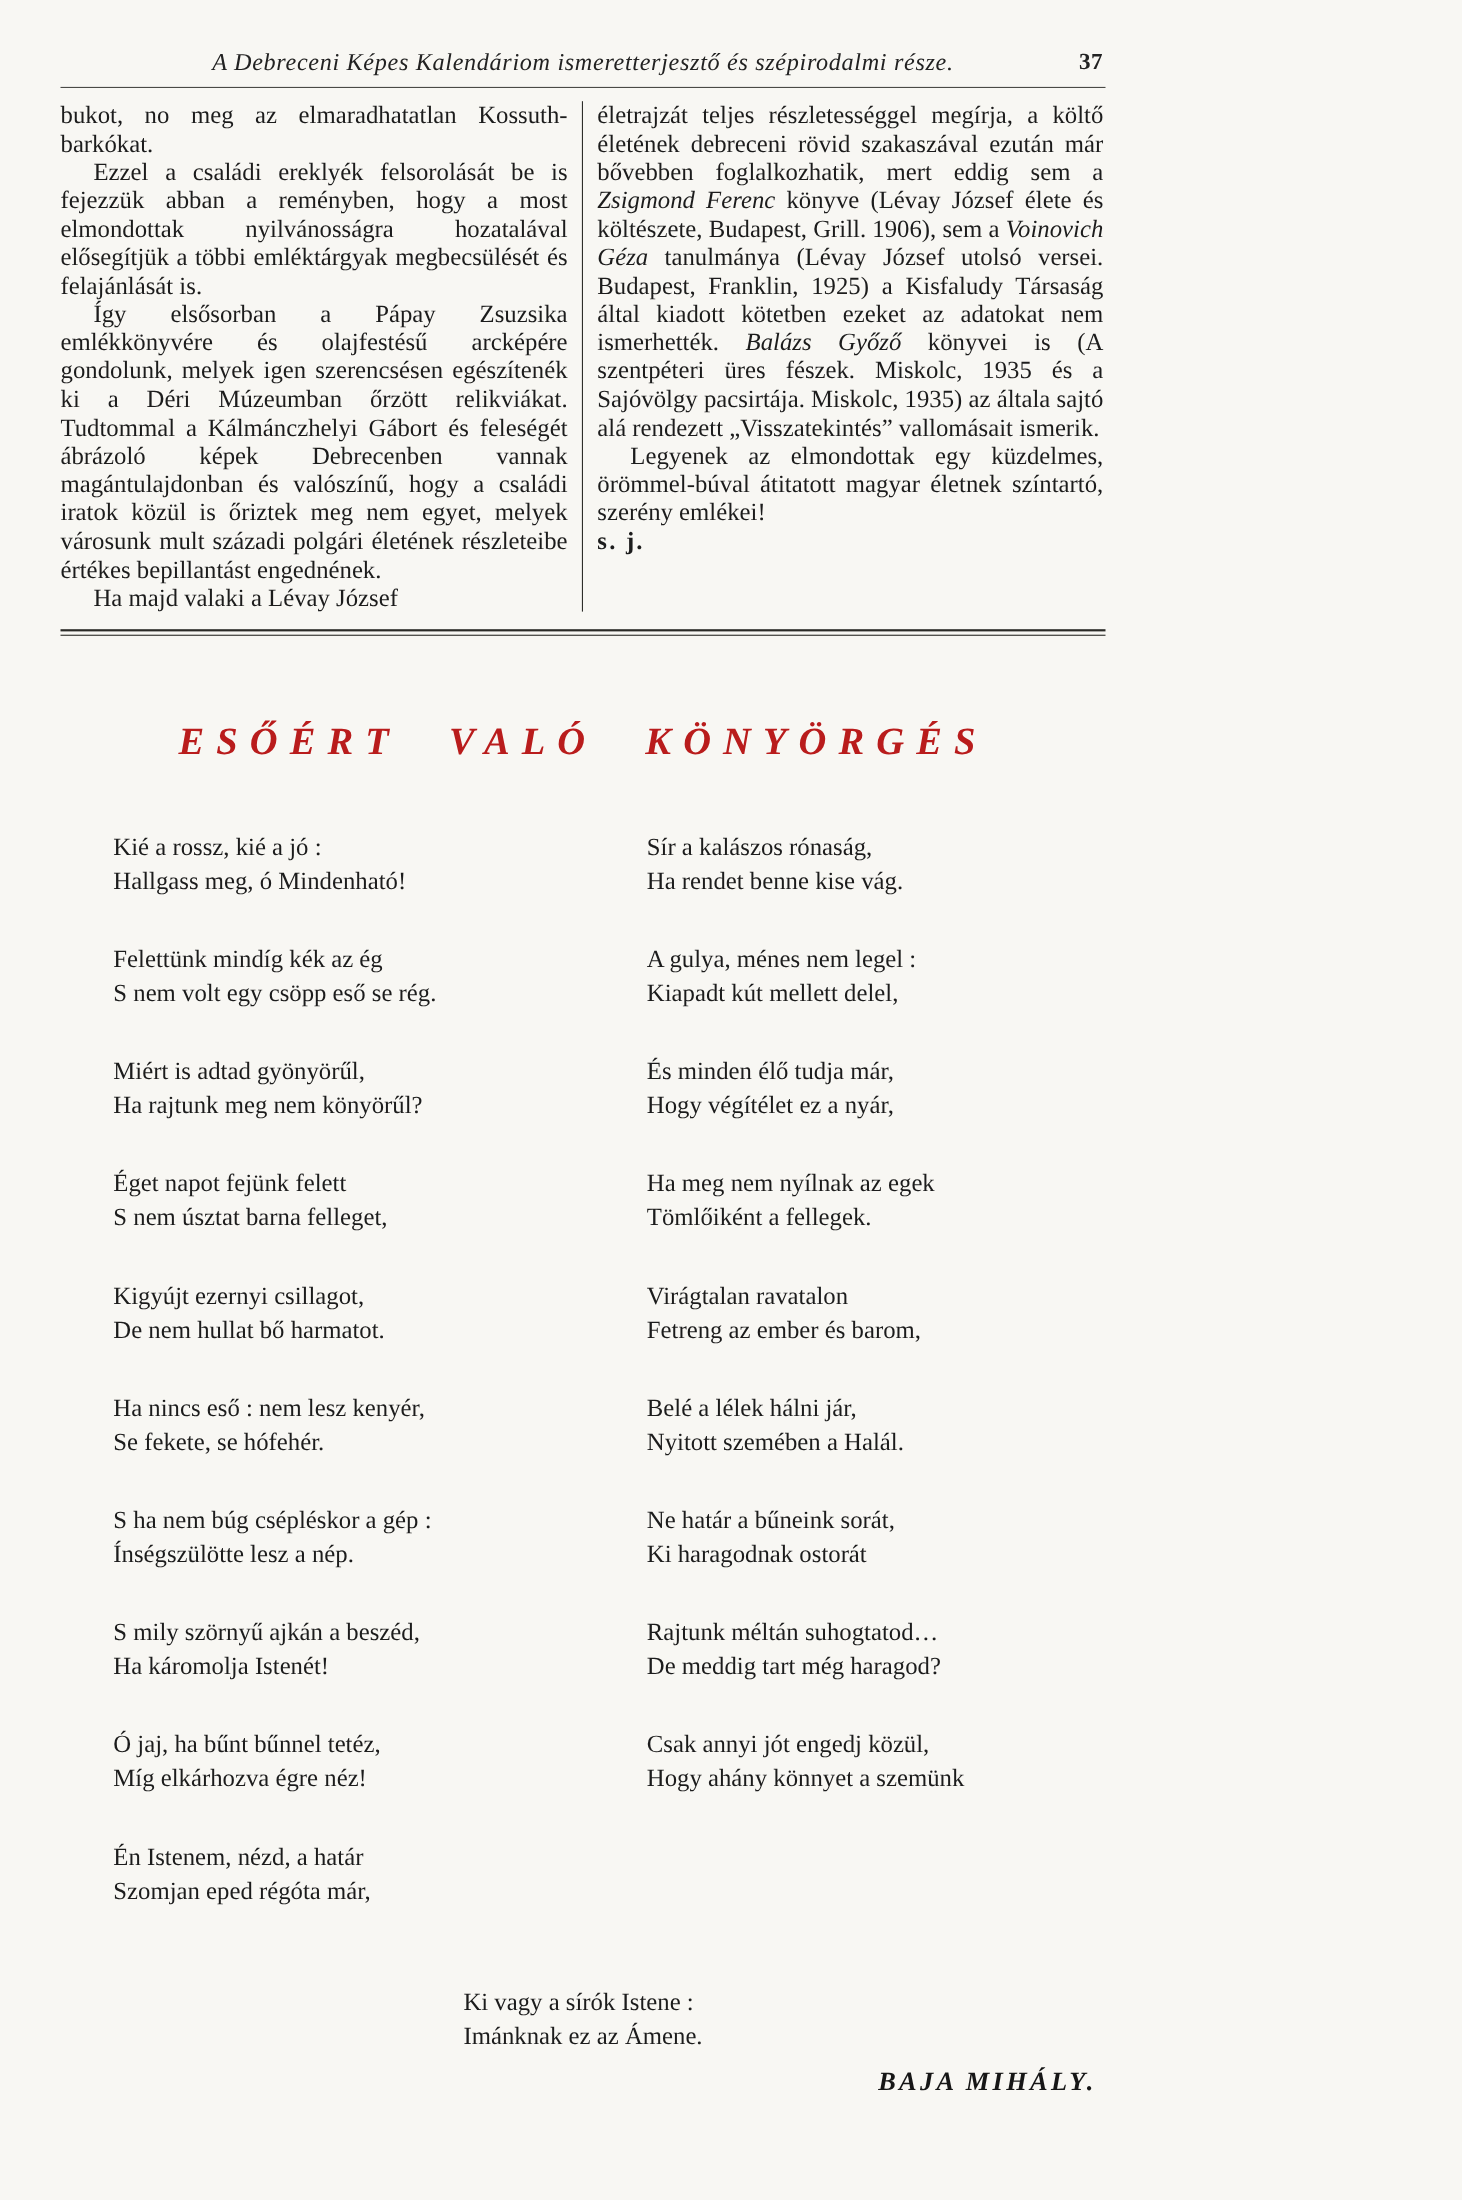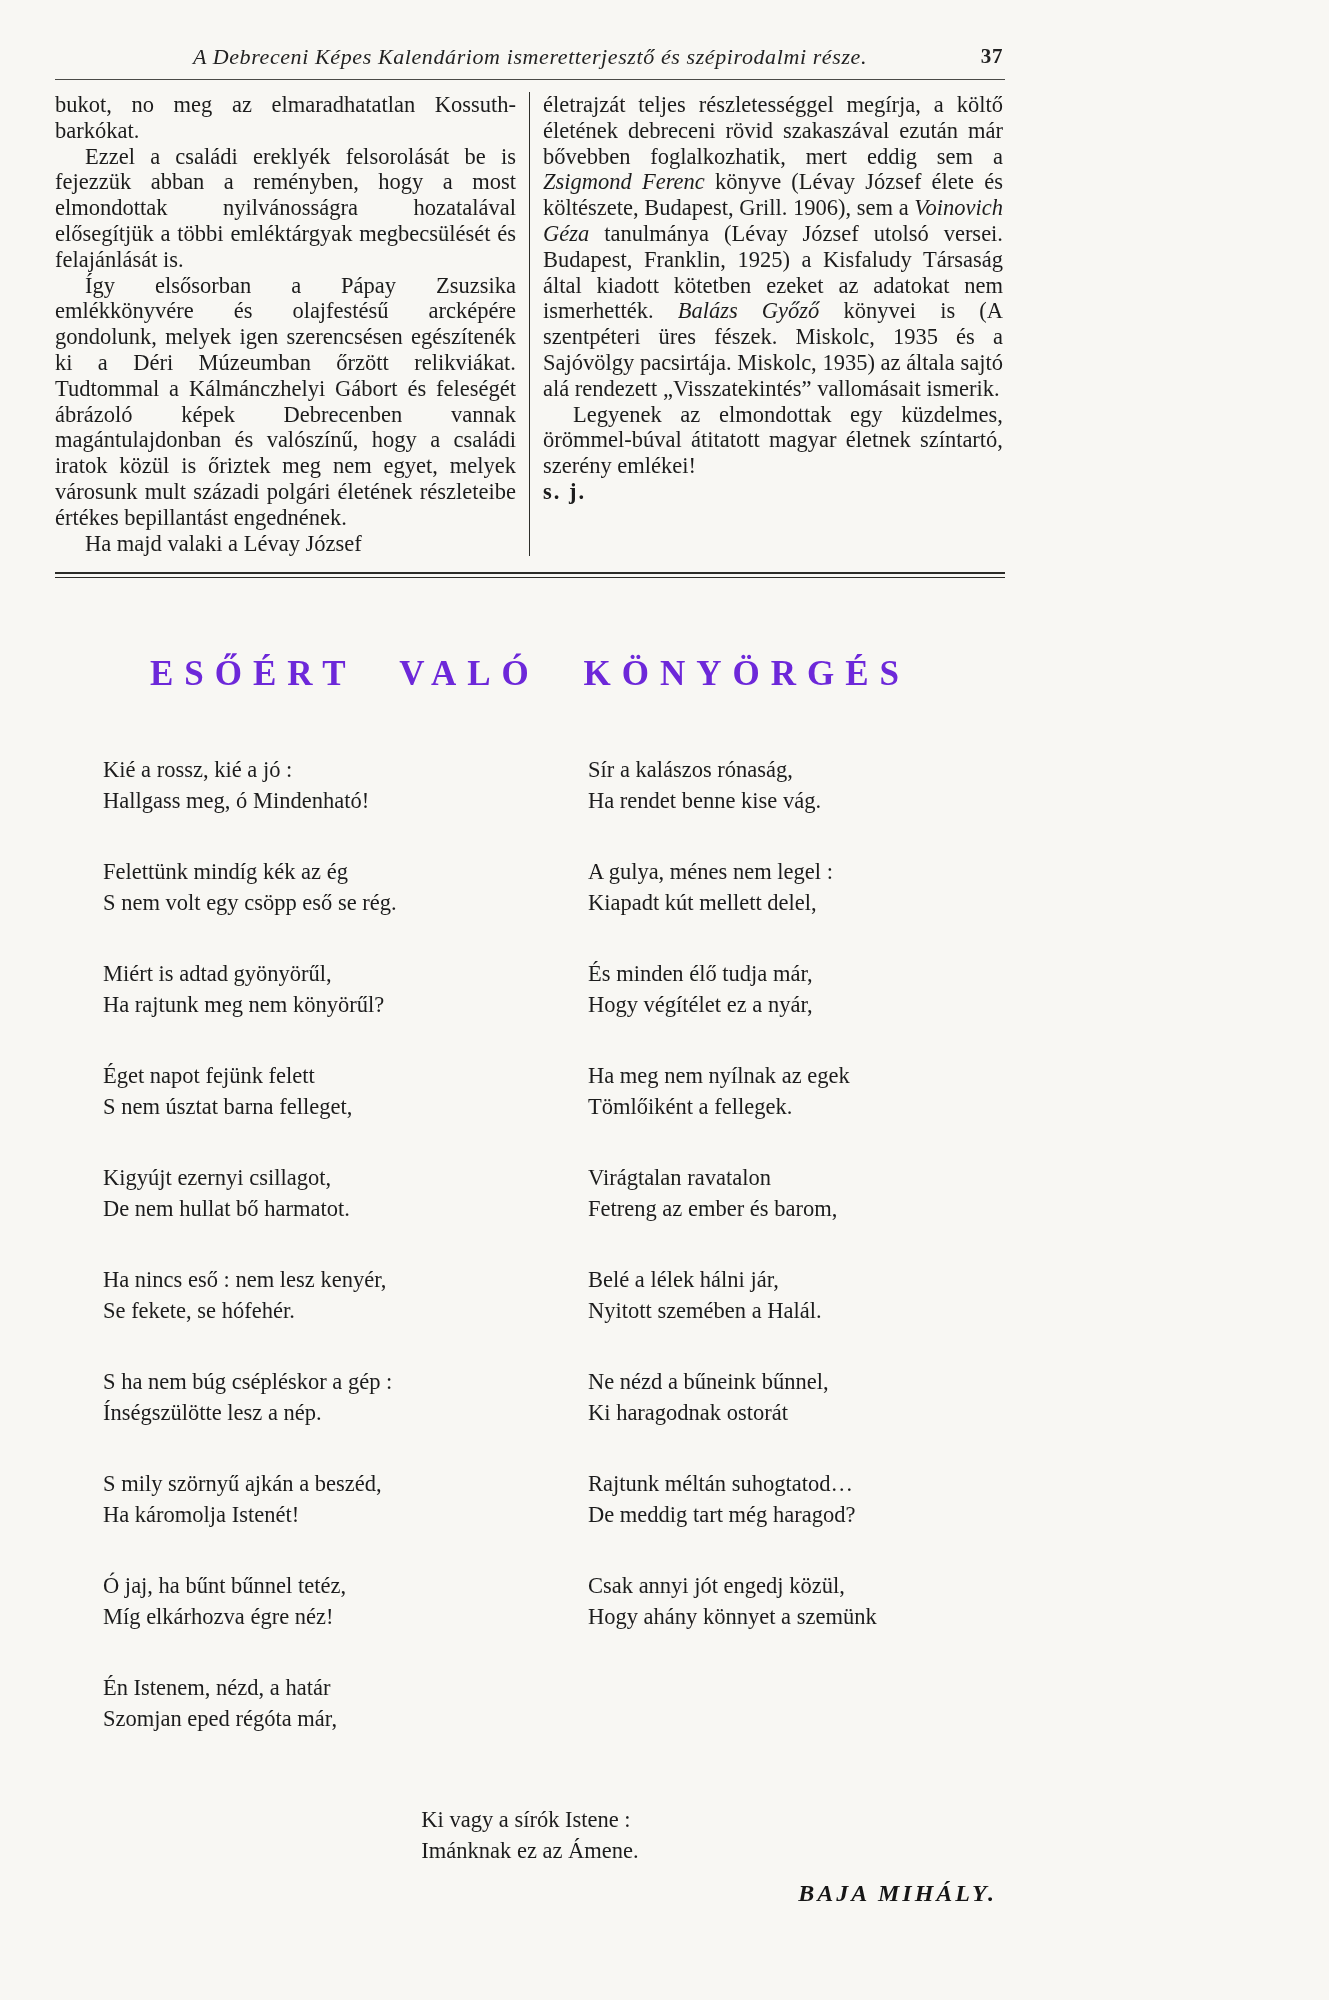--- a/index.html
+++ b/index.html
@@ -68,24 +68,25 @@
     border-top:2px solid #2b2b27;
     border-bottom:1.2px solid #2b2b27;
   }
 
   
   .poem-title {
     margin-top:76px;
     text-align:center;
     font-size:35px;
     font-weight:bold;
+    font-style:italic;
     letter-spacing:11px;
     word-spacing:24px;
     white-space:nowrap;
-    color:#6d28d9;
+    color:#b91c1c;
   }
   .poem-cols {
     margin-top:60px;
     padding-left:48px;
     display:grid;
     grid-template-columns:430px 1fr;
     column-gap:55px;
   }
   .stanza { margin-bottom:40px; }
   .stanza .line, .poem-closing .line {
@@ -205,21 +206,21 @@
         </div>
         <div class="stanza">
           <div class="line">Virágtalan ravatalon</div>
           <div class="line">Fetreng az ember és barom,</div>
         </div>
         <div class="stanza">
           <div class="line">Belé a lélek hálni jár,</div>
           <div class="line">Nyitott szemében a Halál.</div>
         </div>
         <div class="stanza">
-          <div class="line">Ne nézd a bűneink bűnnel,</div>
+          <div class="line">Ne határ a bűneink sorát,</div>
           <div class="line">Ki haragodnak ostorát</div>
         </div>
         <div class="stanza">
           <div class="line">Rajtunk méltán suhogtatod…</div>
           <div class="line">De meddig tart még haragod?</div>
         </div>
         <div class="stanza">
           <div class="line">Csak annyi jót engedj közül,</div>
           <div class="line">Hogy ahány könnyet a szemünk</div>
         </div>

